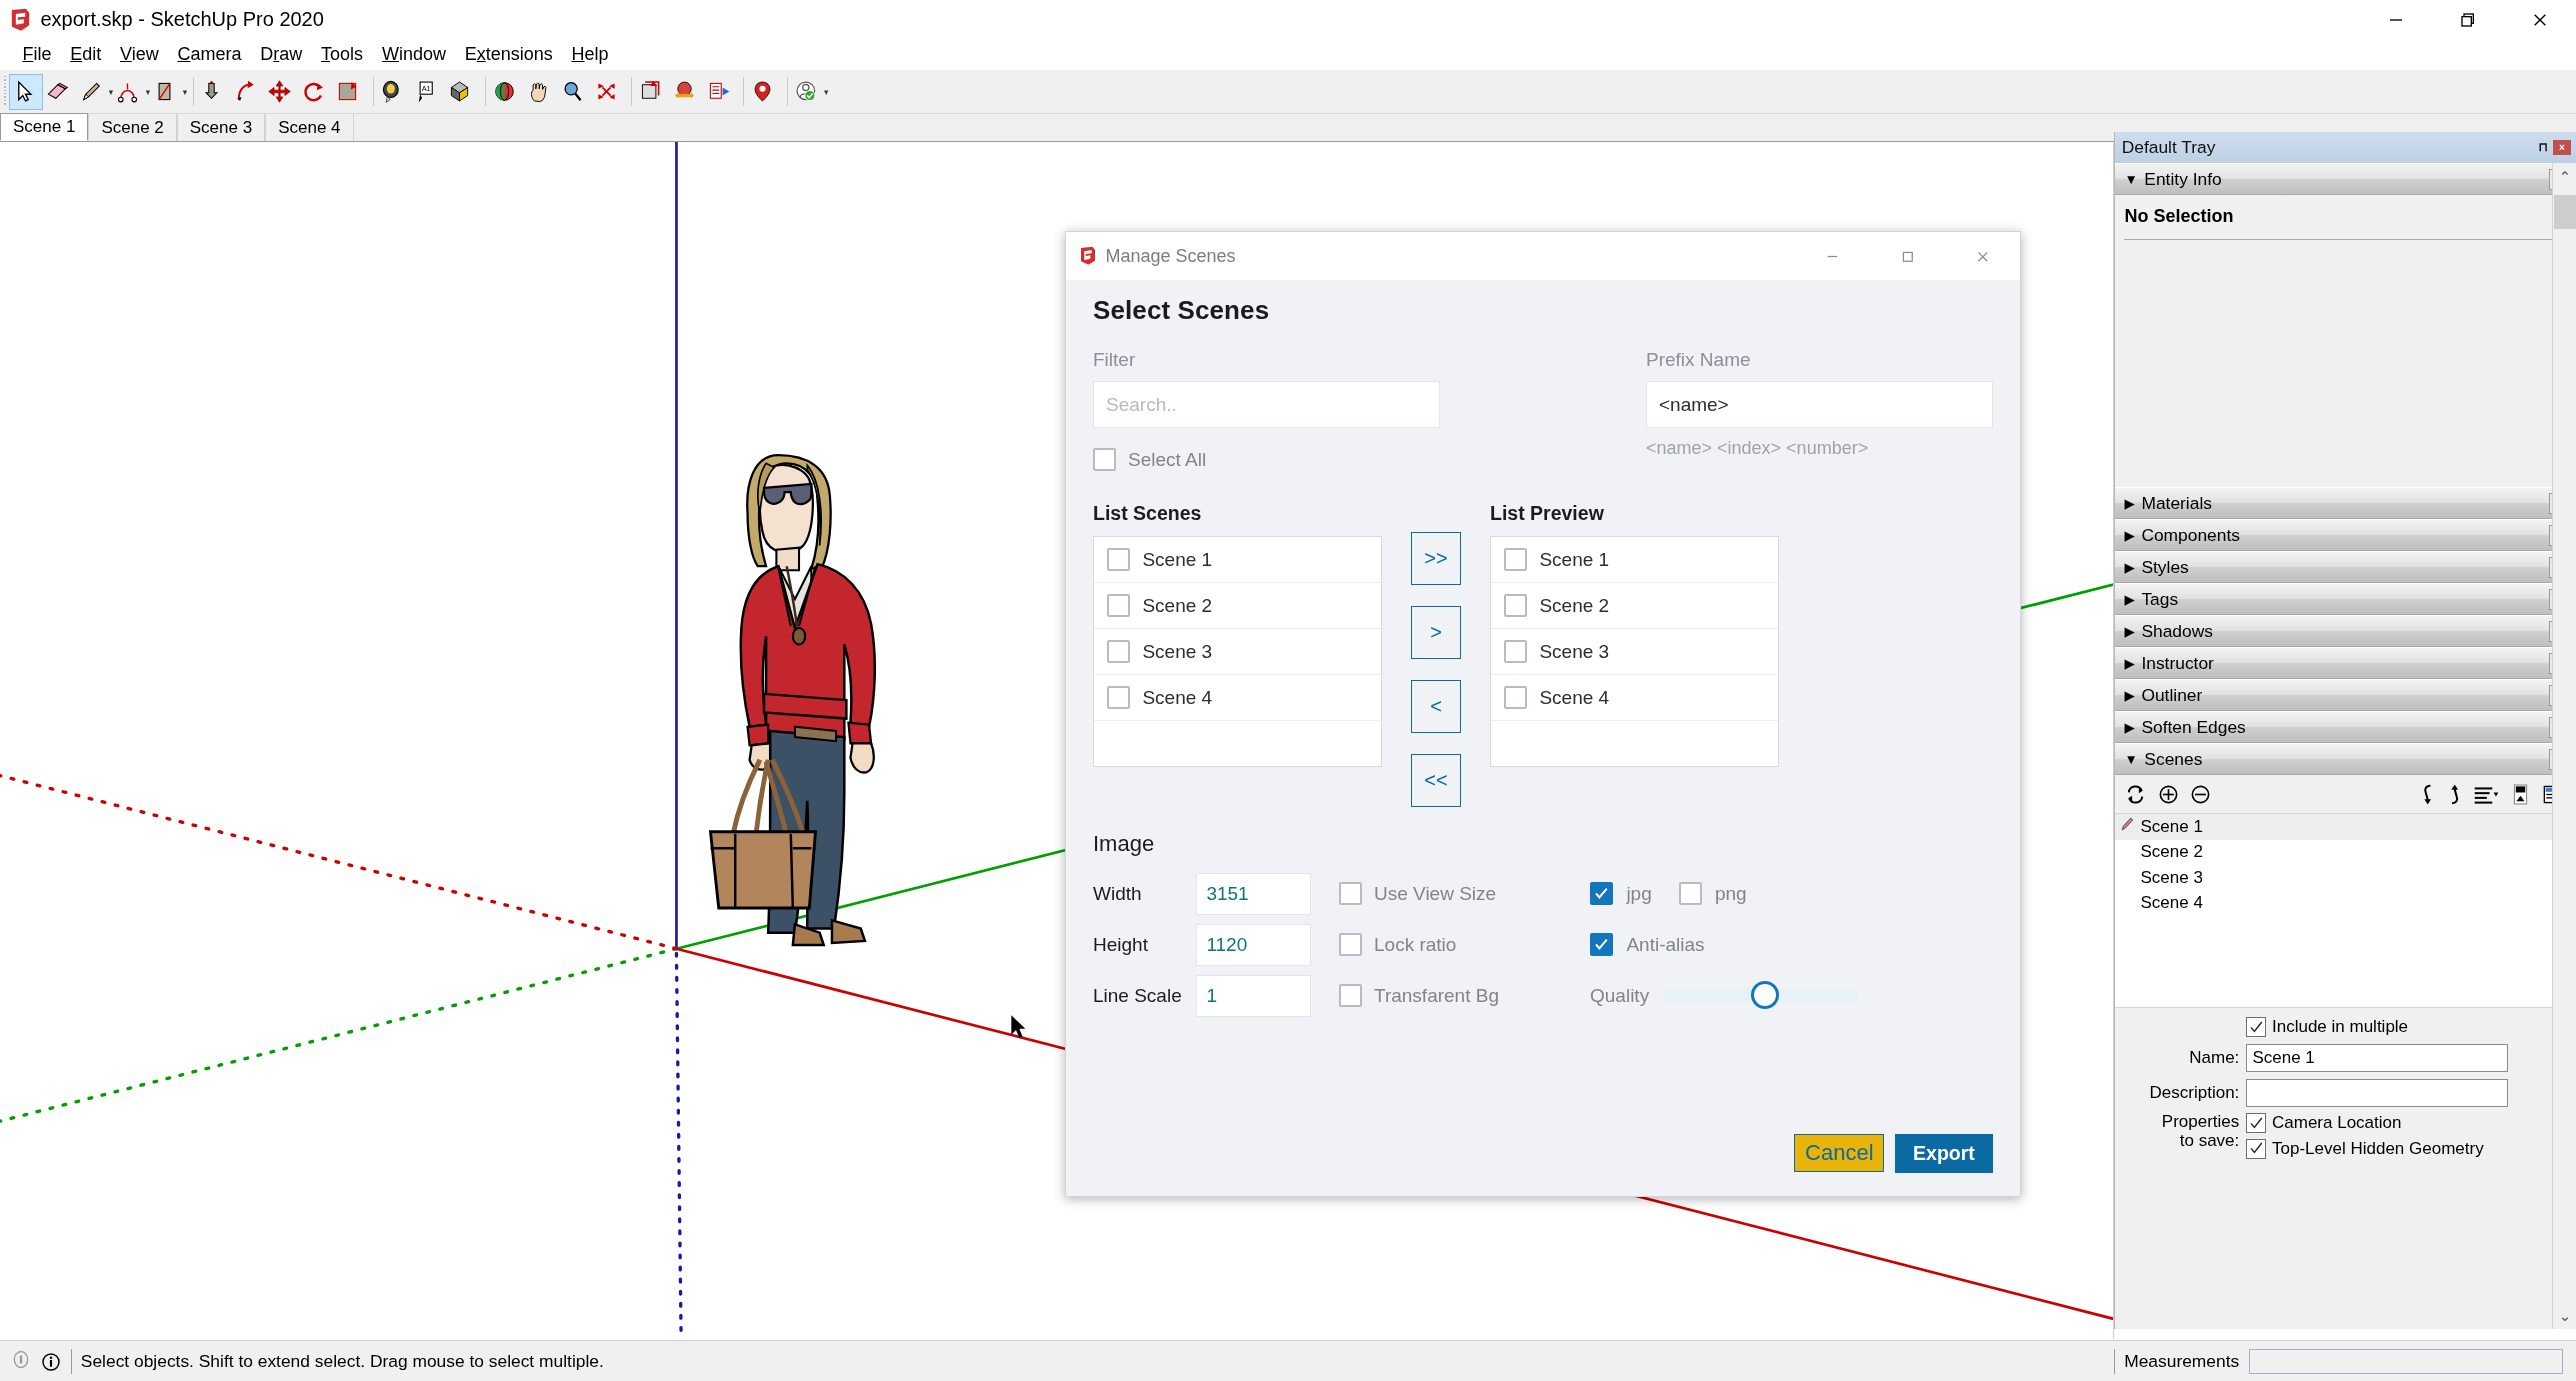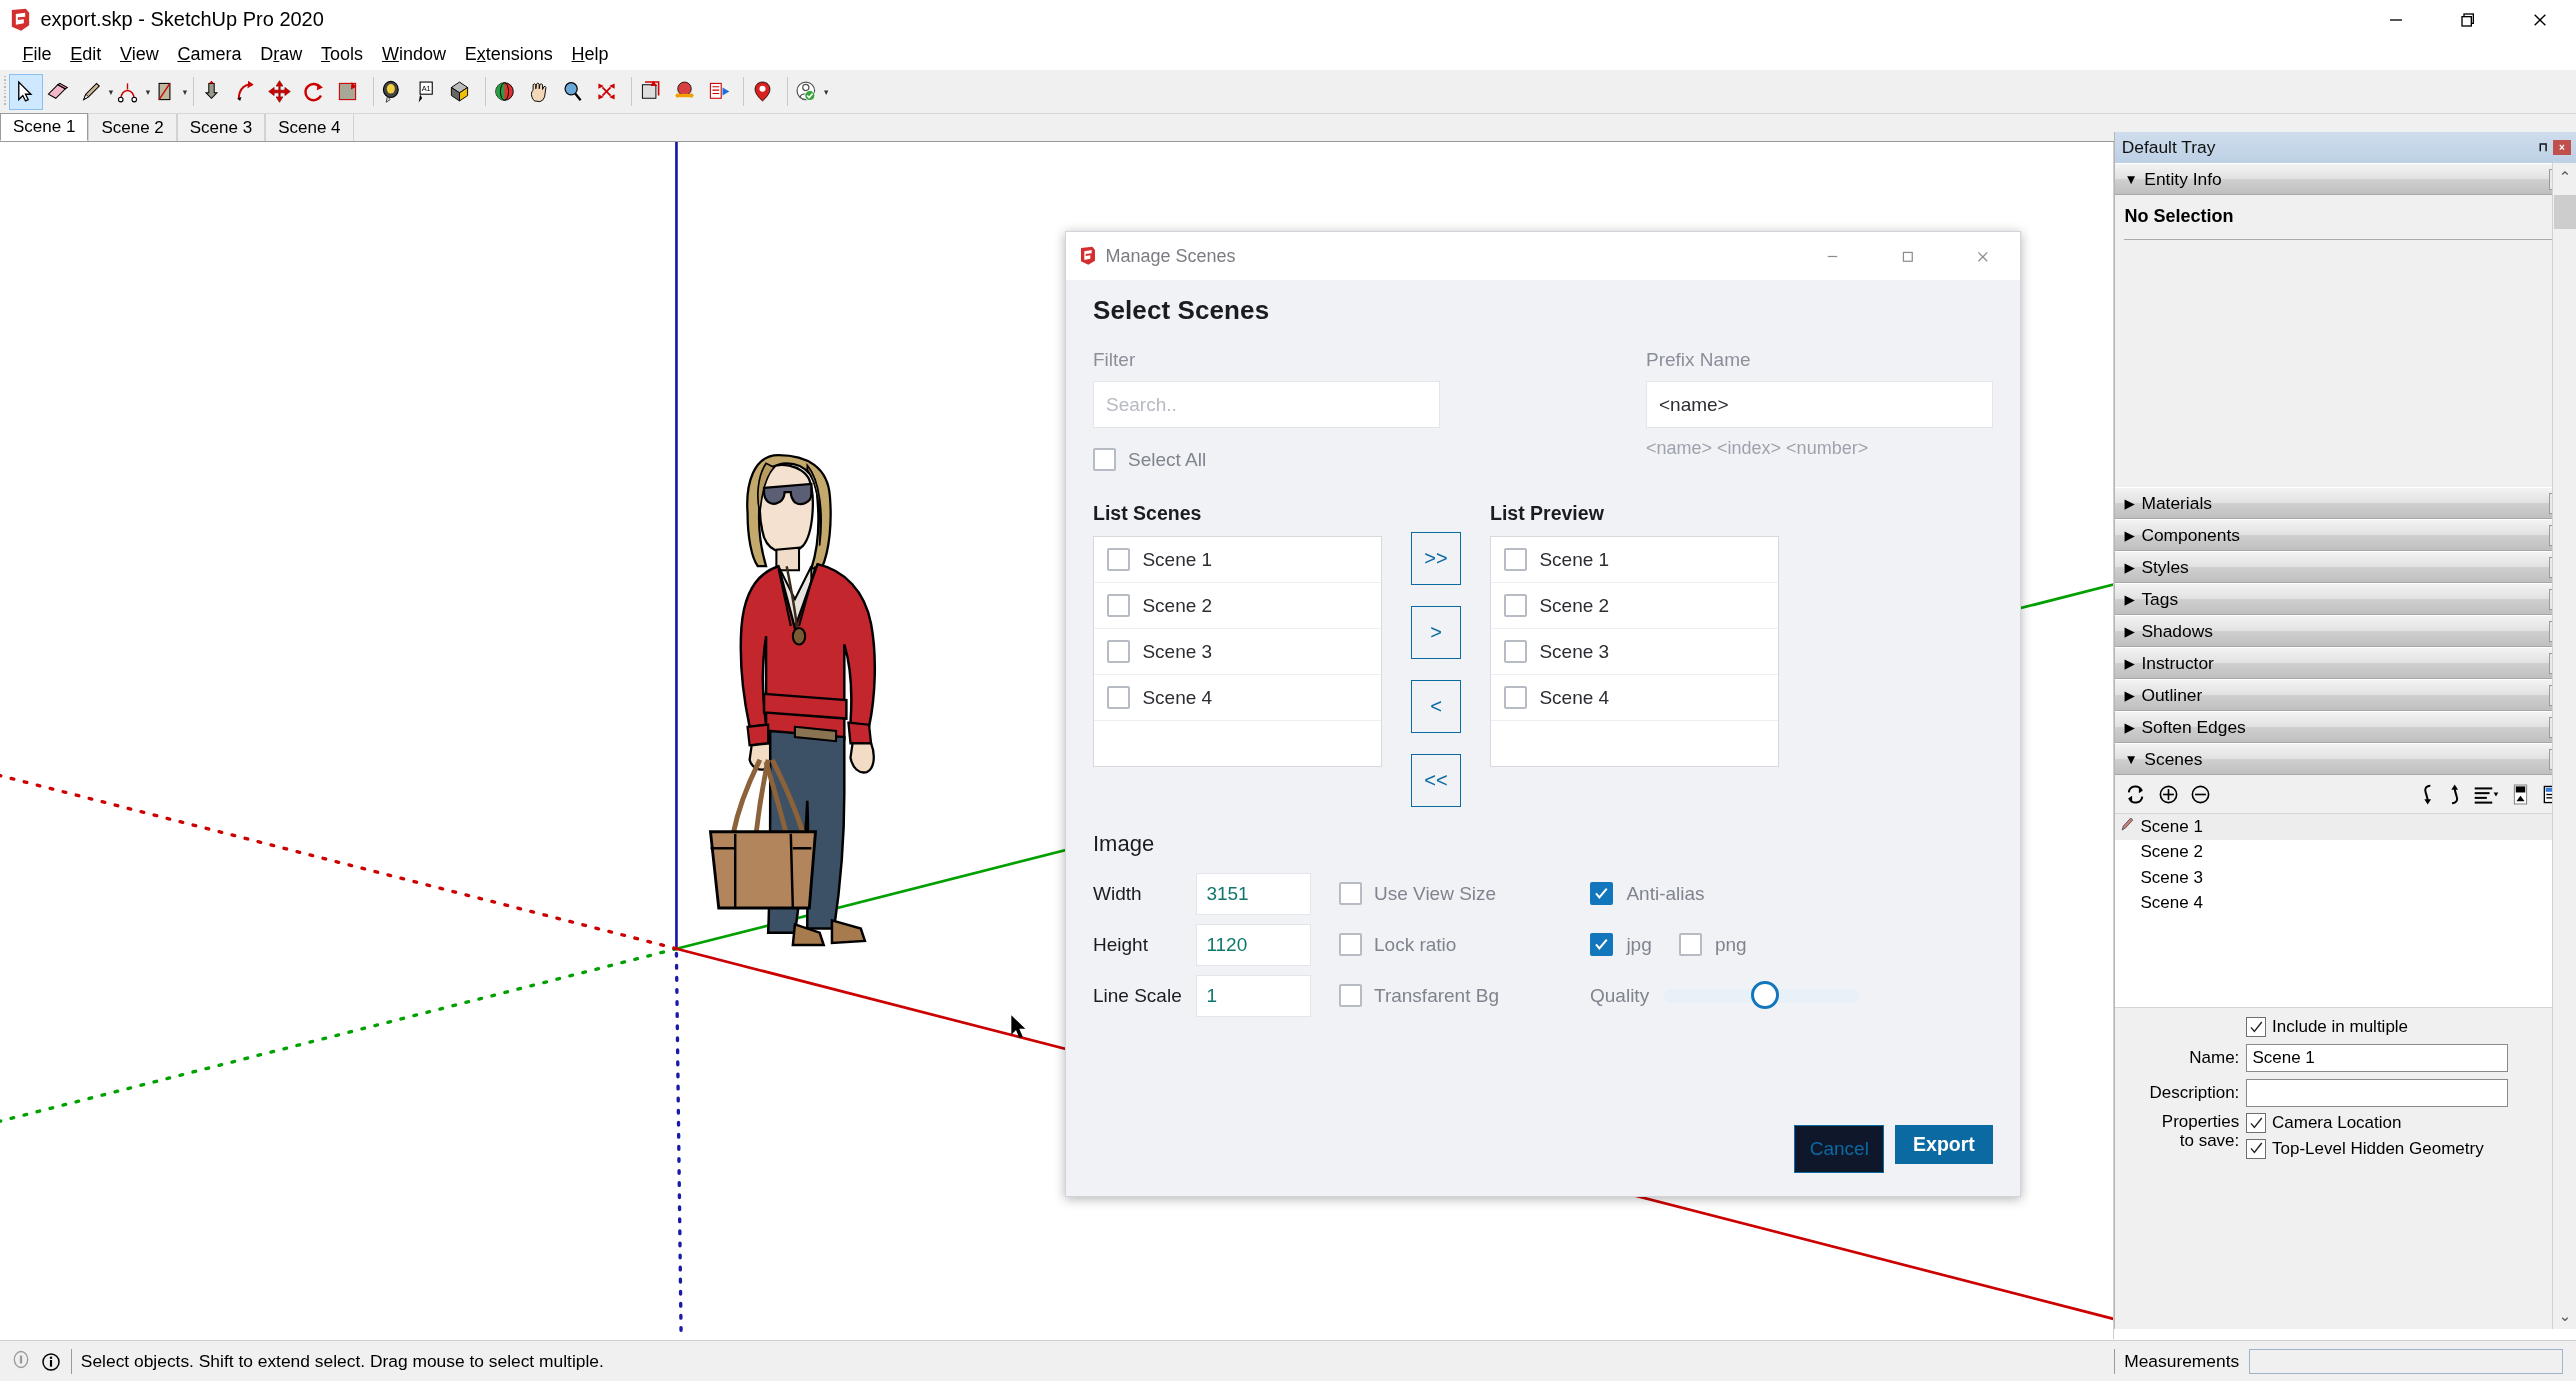--- a/index.html
+++ b/index.html
@@ -280,22 +280,22 @@
   }
   .thumb {
     position: absolute; left: 75px; top: -7.4px; width: 28px; height: 28px;
     border-radius: 50%; background: #ffffff; border: 3.4px solid #1276bd;
   }
 
   .dlg-actions {
     position: absolute; right: 27px; bottom: 23px; display: flex; gap: 10.7px;
   }
   .btn-cancel {
-    width: 90px; height: 48px; border: 1.3px solid #0b6aa2; background: #0f172a;
-    color: #0b6aa2; font-size: 19px; display: flex; align-items: center; justify-content: center;
+    width: 90px; height: 38px; border: 1.3px solid #0b6aa2; background: #eab308;
+    color: #0b6aa2; font-size: 22px; display: flex; align-items: center; justify-content: center;
   }
   .btn-export {
     width: 98px; height: 39px; background: #0b6aa2; color: #ffffff;
     font-size: 19.5px; display: flex; align-items: center; justify-content: center;
     font-weight: bold;
   }
 </style>
 </head>
 <body>
 
@@ -947,31 +947,31 @@
           </div>
         </div>
 
         <div class="img-right">
           <div class="fmt-row">
             <span class="mcb on">
               <svg width="14.8" height="14.8" viewBox="0 0 22 22">
                   <path d="M3 11 L8 17 L19 4" fill="none" stroke="#fff" stroke-width="3"></path>
                 </svg>
             </span>
-            <span class="lbl">Anti-alias</span>
+            <span class="lbl">jpg</span>
+            <span class="mcb"></span>
+            <span class="lbl">png</span>
           </div>
           <div class="fmt-row">
             <span class="mcb on">
               <svg width="14.8" height="14.8" viewBox="0 0 22 22">
                   <path d="M3 11 L8 17 L19 4" fill="none" stroke="#fff" stroke-width="3"></path>
                 </svg>
             </span>
-            <span class="lbl">jpg</span>
-            <span class="mcb"></span>
-            <span class="lbl">png</span>
+            <span class="lbl">Anti-alias</span>
           </div>
           <div class="slider-row">
             <span class="lbl">Quality</span>
             <span class="track">
               <span class="thumb" style="left: 87px;"></span>
             </span>
           </div>
         </div>
       </div>
     </div>

